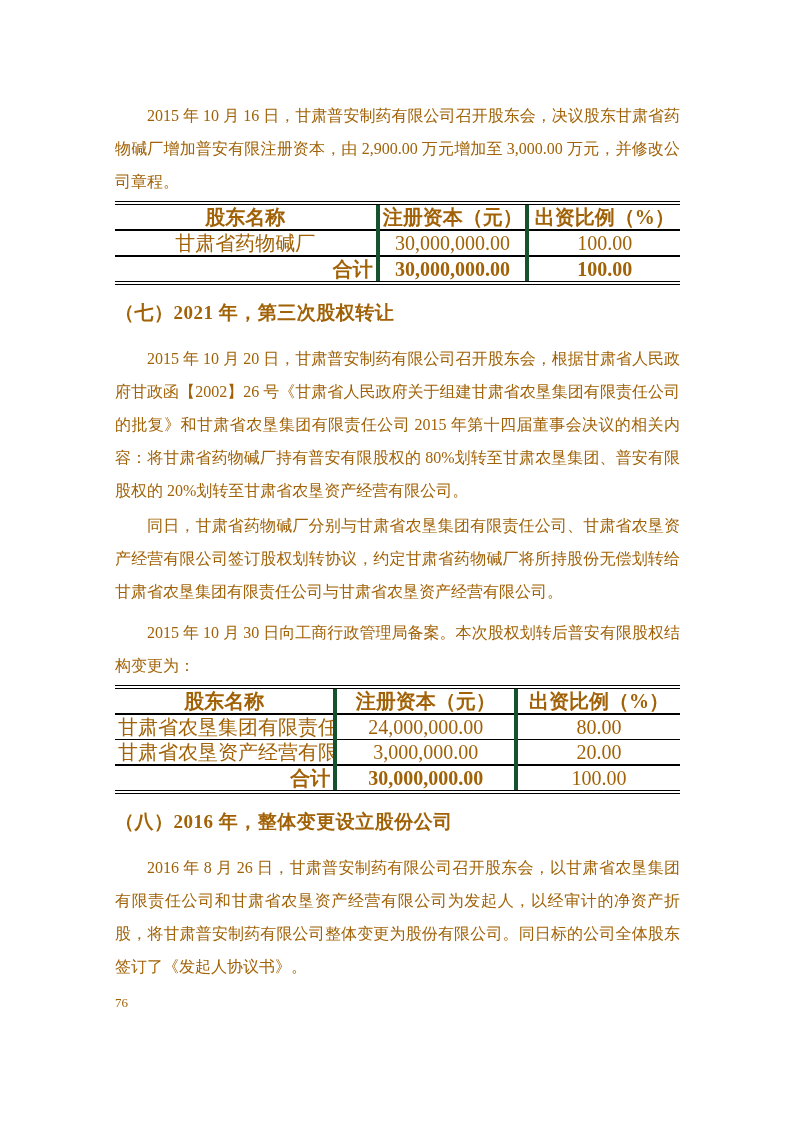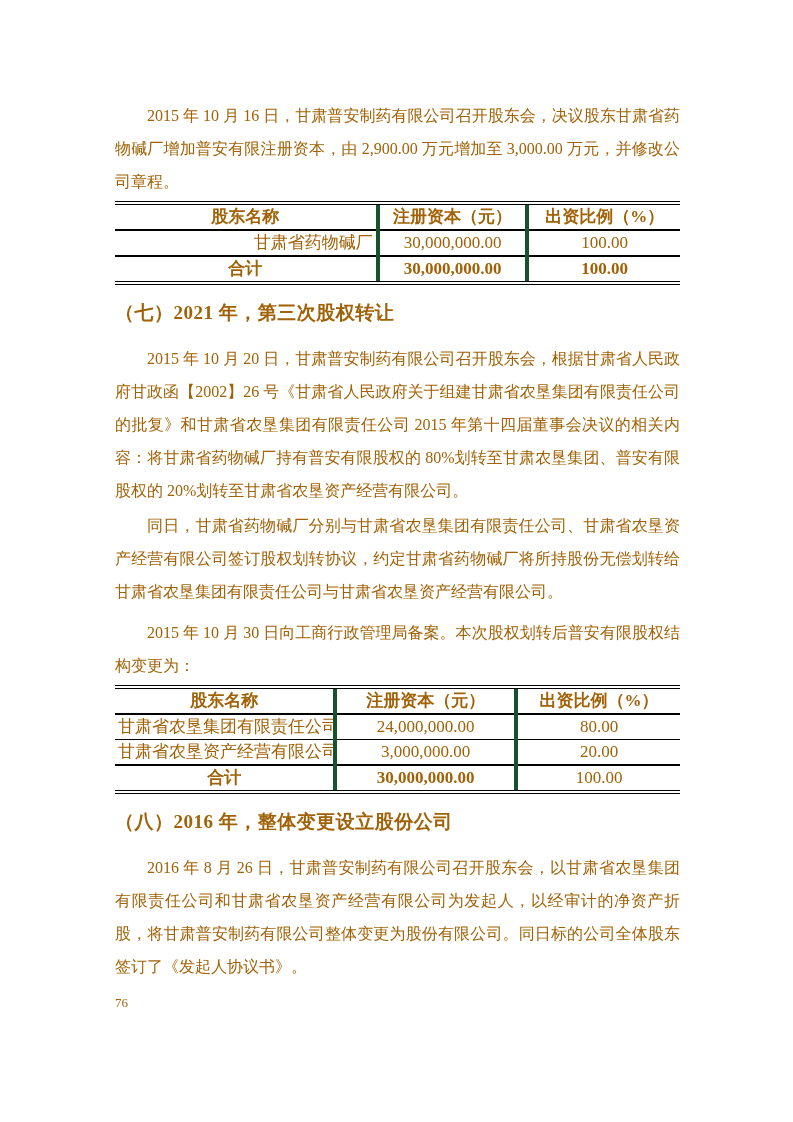--- a/index.html
+++ b/index.html
@@ -29,44 +29,44 @@
     line-height: 30px;
     font-weight: bold;
     text-align: left;
     letter-spacing: 0.5px;
   }
   .doc-table {
     width: 100%;
     border-collapse: collapse;
     border-top: 4px double #000;
     border-bottom: 4px double #000;
-    font-size: 17px;
+    font-size: 20px;
     table-layout: fixed;
     margin: 3px 0 0 0;
     font-family: Liberation Serif, serif;
   }
   .doc-table th, .doc-table td {
     padding: 2px 3px;
     line-height: 20px;
     height: 20px;
     overflow: hidden;
     white-space: nowrap;
   }
   .doc-table th + th, .doc-table td + td { border-left: 4px solid #14532d; }
   .doc-table thead th {
     font-weight: bold;
     text-align: center;
     border-bottom: 2px solid #000;
   }
   .doc-table tbody td { border-top: 1px solid #000; }
   .doc-table tbody tr:first-child td { border-top: none; }
   .doc-table tr.total-row td { border-top: 2px solid #000; font-weight: bold; }
-  .cell-name { text-align: right; }
+  .cell-name { text-align: center; }
   .cell-num { text-align: center; }
-  .cell-center { text-align: center; }
+  .cell-center { text-align: right; }
   .weight-regular { font-weight: normal !important; }
   .page-number {
     margin-top: 12px;
     font-size: 13px;
     line-height: 16px;
   }
 </style>
 </head>
 <body>
 

